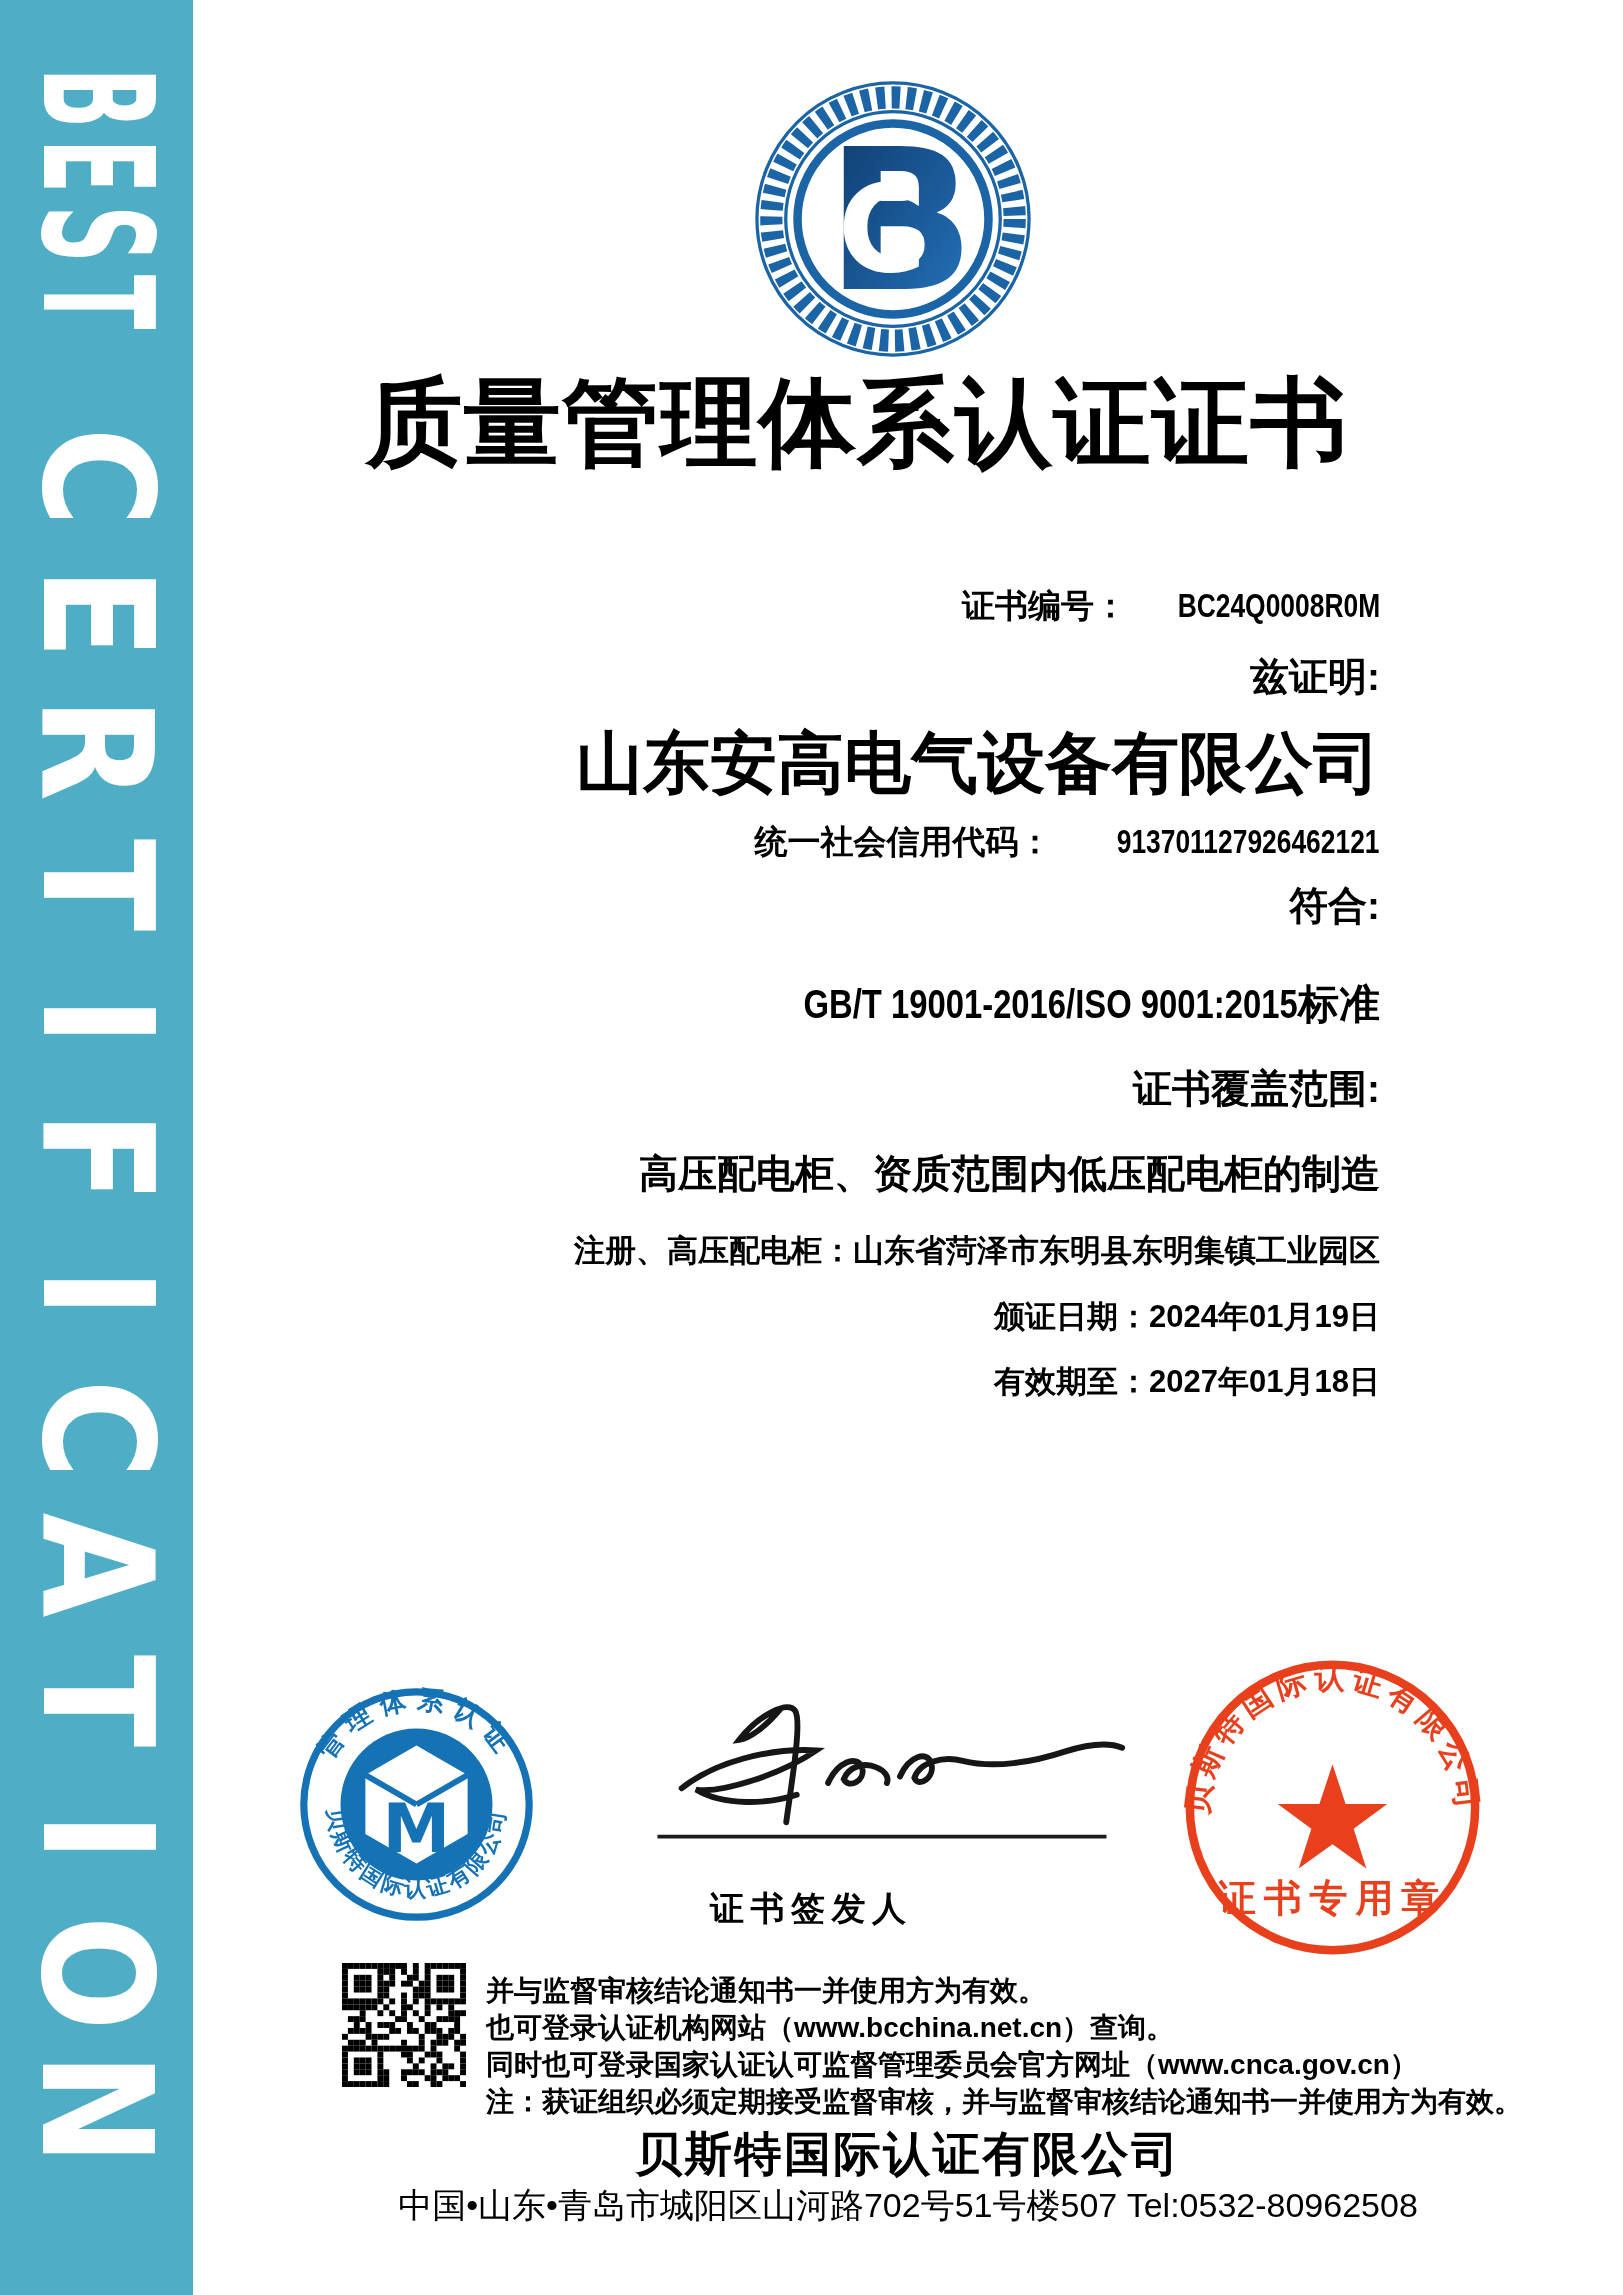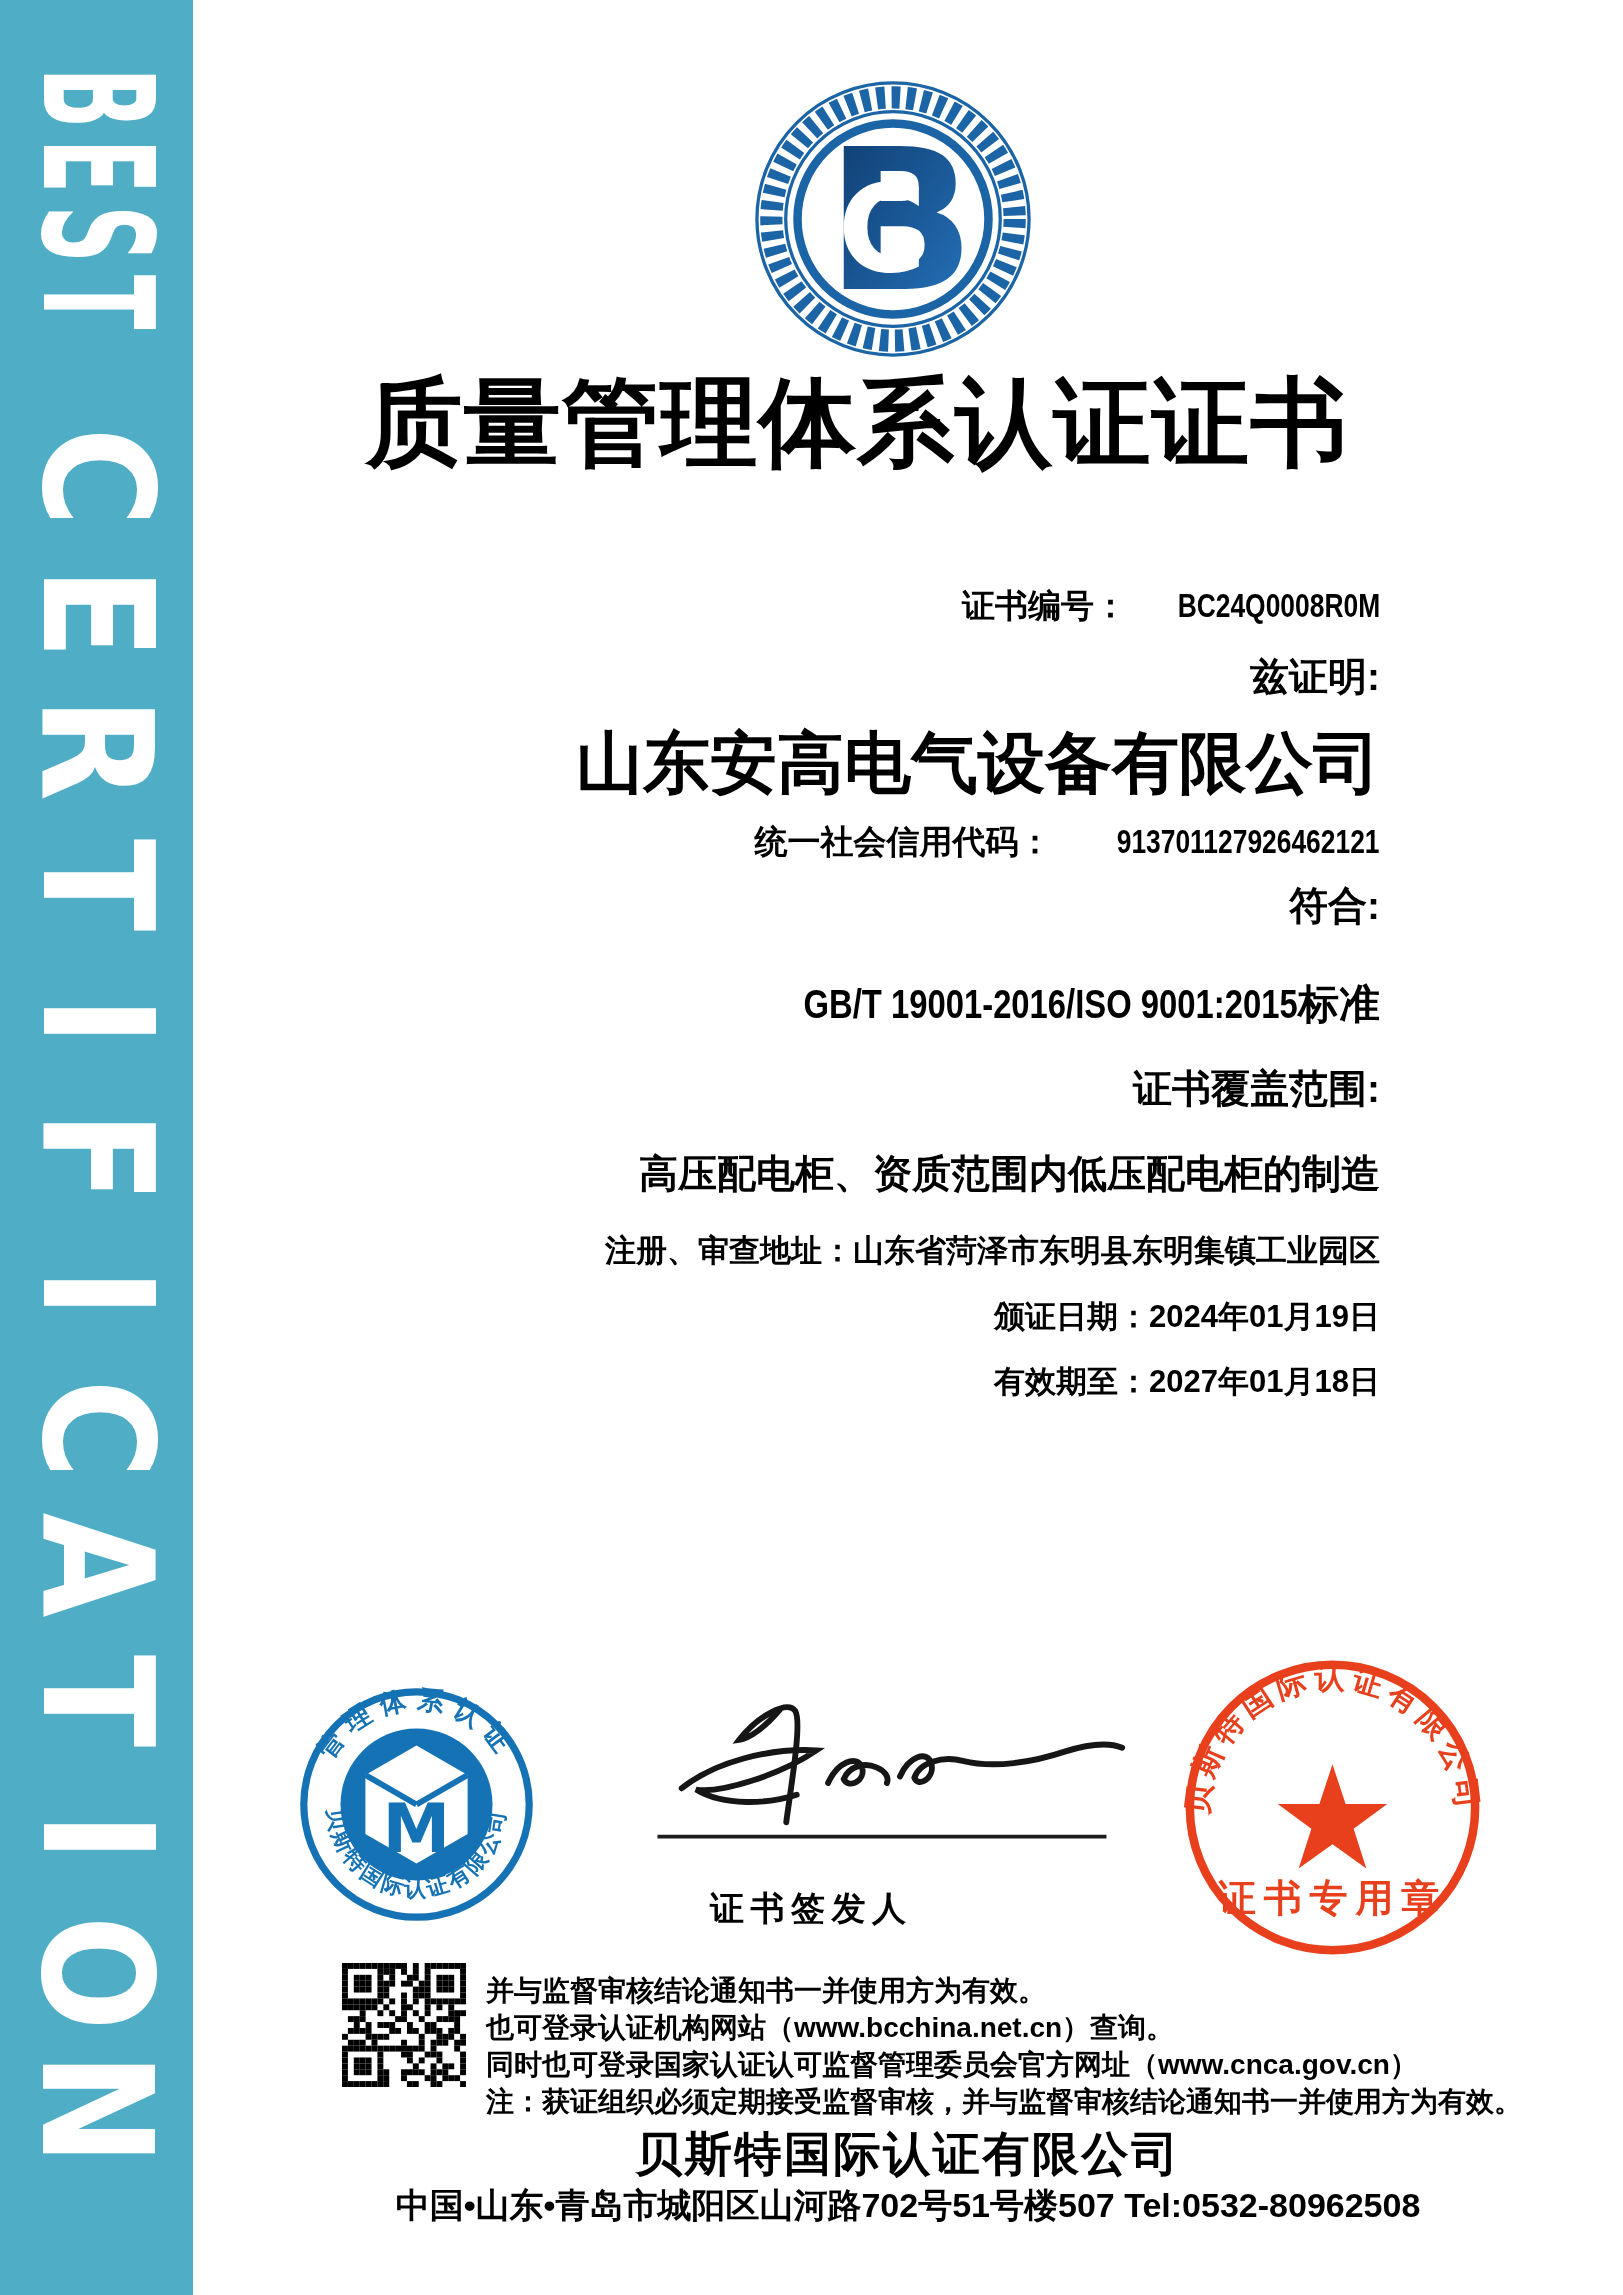--- a/index.html
+++ b/index.html
@@ -30,21 +30,21 @@
   .seal-blue{position:absolute;left:292px;top:1680px;width:249px;height:249px;}
   .signature-svg{position:absolute;left:641px;top:1685px;width:497px;height:183px;}
   .sig-label{position:absolute;left:710px;top:1886px;width:262px;text-align:left;
              font-size:34px;font-weight:bold;letter-spacing:6.5px;white-space:nowrap;}
   .stamp-red{position:absolute;left:1182px;top:1657px;width:301px;height:301px;}
   .qr{position:absolute;left:342px;top:1963px;width:124px;height:124px;}
   .qr-note{position:absolute;left:486px;top:1972px;font-size:28px;font-weight:bold;line-height:37px;white-space:nowrap;}
   .footer-company{position:absolute;left:193px;right:0;top:2123px;text-align:center;
                   font-size:47px;font-weight:900;letter-spacing:2.6px;}
   .footer-address{position:absolute;left:193px;right:0;top:2183px;text-align:center;
-                  font-size:34px;font-weight:bold;}
+                  font-size:34px;font-weight:normal;}
 </style>
 </head>
 <body>
 
 <div class="page">
 
   <div class="banner">
     <div class="banner-letters">
         <div class="bcell top">
           <span>B</span>
@@ -135,21 +135,21 @@
 
   <div class="line fs62" style="top:962px;">
     <span class="num">GB/T 19001-2016/ISO 9001:2015</span><span>标准</span>
   </div>
 
   <div class="line fs60" style="top:1047px;">证书覆盖范围:</div>
 
   <div class="line fs60" style="top:1132px;">高压配电柜、资质范围内低压配电柜的制造</div>
 
   <div class="line fs48" style="top:1214px;">
-    <span>注册、审查地址：</span><span>山东省菏泽市东明县东明集镇工业园区</span>
+    <span>注册、高压配电柜：</span><span>山东省菏泽市东明县东明集镇工业园区</span>
   </div>
 
   <div class="line fs48" style="top:1280px;">
     <span>颁证日期：</span><span>2024年01月19日</span>
   </div>
 
   <div class="line fs48" style="top:1345px;">
     <span>有效期至：</span><span>2027年01月18日</span>
   </div>
 

